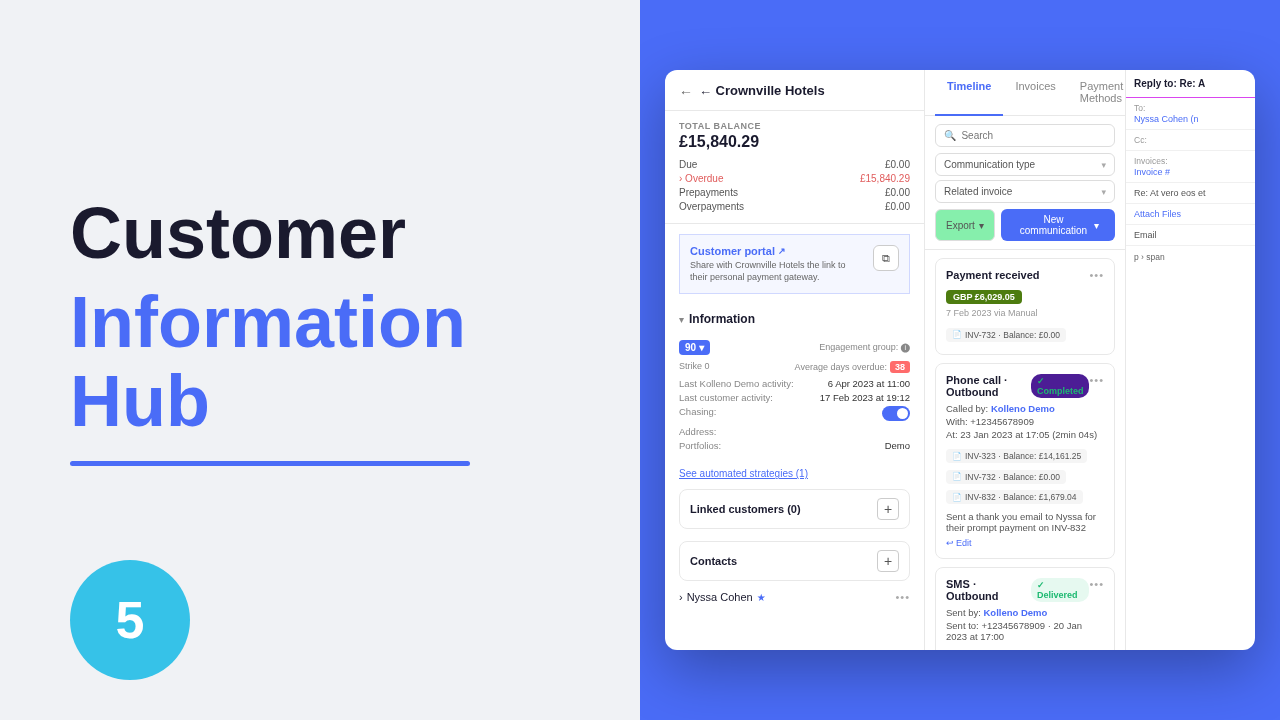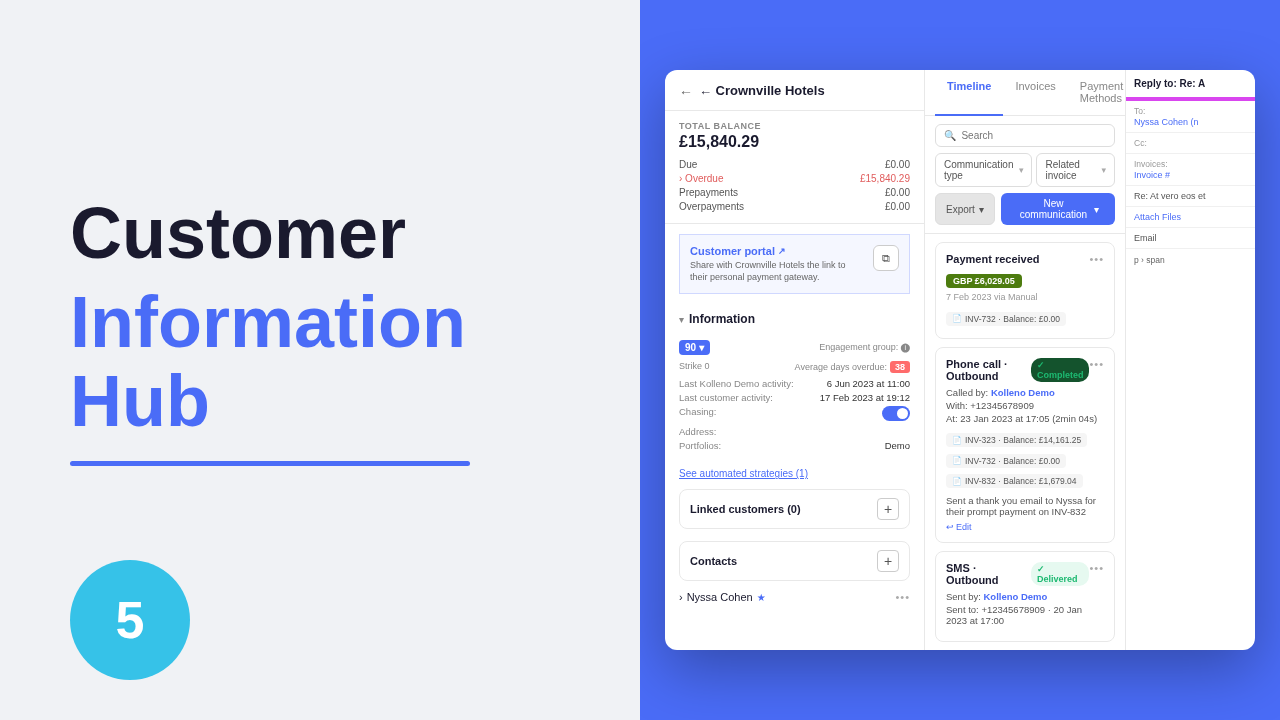--- a/index.html
+++ b/index.html
@@ -325,21 +325,21 @@
     .search-input {
       border: none;
       outline: none;
       font-size: 10px;
       color: #888;
       background: transparent;
       width: 100%;
     }
     .filter-row {
       display: flex;
-      flex-direction: row;
+      flex-direction: column;
       gap: 4px;
     }
     .filter-select {
       border: 1px solid #ddd;
       border-radius: 6px;
       padding: 5px 8px;
       font-size: 10px;
       color: #555;
       display: flex;
       justify-content: space-between;
@@ -355,21 +355,21 @@
     .export-btn {
       border: 1px solid #ddd;
       border-radius: 6px;
       padding: 5px 10px;
       font-size: 10px;
       color: #555;
       cursor: pointer;
       display: flex;
       align-items: center;
       gap: 4px;
-      background: #e5e5e5;
+      background: #86efac;
     }
     .new-comm-btn {
       flex: 1;
       background: #4a6cf7;
       color: white;
       border: none;
       border-radius: 6px;
       padding: 5px 16px;
       font-size: 10px;
       cursor: pointer;
@@ -401,21 +401,21 @@
       font-size: 11px;
       font-weight: 600;
       color: #1a1a2e;
     }
     .item-badge {
       font-size: 9px;
       padding: 2px 6px;
       border-radius: 10px;
       font-weight: 600;
     }
-    .badge-green { background: #14532d; color: #1db971; }
+    .badge-green { background: #4c1d95; color: #1db971; }
     .badge-delivered { background: #e6f9f0; color: #1db971; }
     .item-amount-badge {
       background: #4d7c0f;
       color: white;
       border-radius: 4px;
       padding: 2px 7px;
       font-size: 9px;
       font-weight: 700;
       display: inline-block;
       margin-bottom: 4px;
@@ -456,21 +456,21 @@
       display: flex;
       flex-direction: column;
       overflow: hidden;
       font-size: 9px;
     }
     .email-title {
       padding: 8px 8px;
       font-size: 10px;
       font-weight: 600;
       color: #1a1a2e;
-      border-bottom: 4px solid #d946ef;
+      border-bottom: 1px solid #d946ef;
     }
     .email-field {
       padding: 5px 8px;
       border-bottom: 1px solid #f0f0f0;
       display: flex;
       flex-direction: column;
       gap: 1px;
     }
     .email-field-label { font-size: 8.5px; color: #999; }
     .email-field-val { font-size: 9px; color: #555; }
@@ -550,21 +550,21 @@
           <div style="display:flex;gap:8px;font-size:9px;color:#888;">
             <span>Engagement group: <span>🅘</span></span>
           </div>
         </div>
         <div style="display:flex;justify-content:space-between;margin-bottom:5px;">
           <span style="font-size:9px;color:#888;">Strike 0</span>
           <span style="display:flex;align-items:center;gap:3px;font-size:9px;color:#888;">Average days overdue: <span class="days-badge">38</span></span>
         </div>
         <div class="info-row">
           <span class="info-label">Last Kolleno Demo activity:</span>
-          <span class="info-value">6 Jun 2023 at 11:00</span>
+          <span class="info-value">6 Apr 2023 at 11:00</span>
         </div>
         <div class="info-row">
           <span class="info-label">Last customer activity:</span>
           <span class="info-value">17 Feb 2023 at 19:12</span>
         </div>
         <div class="info-row">
           <span class="info-label">Chasing:</span>
           <span><span class="chasing-toggle"></span></span>
         </div>
         <div class="info-row" style="align-items:flex-start">

